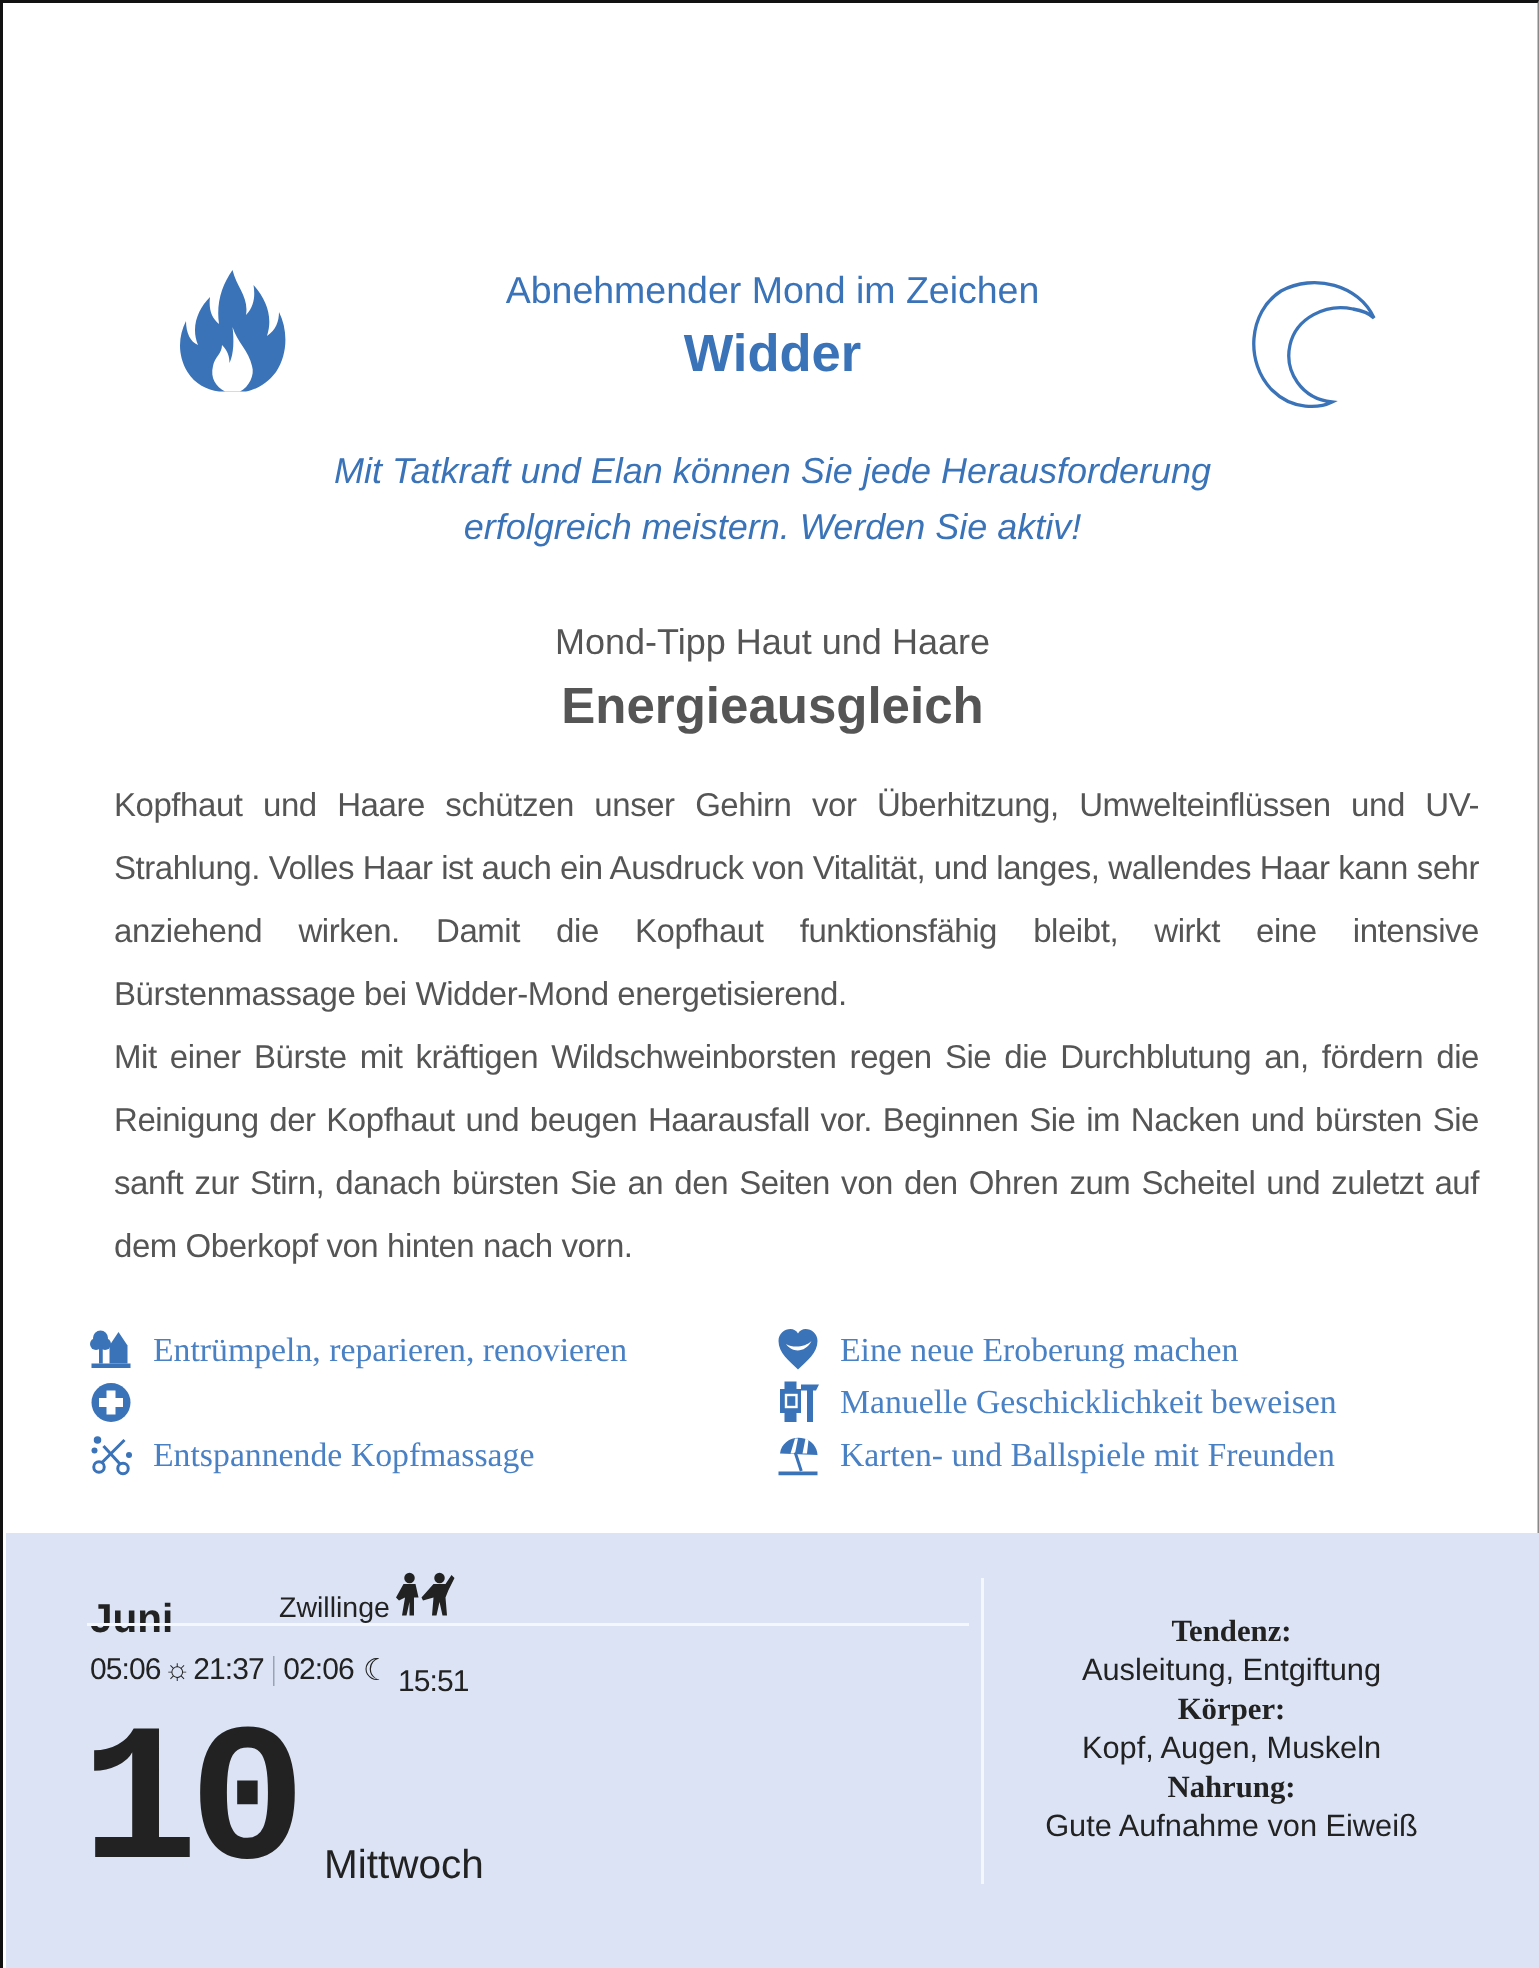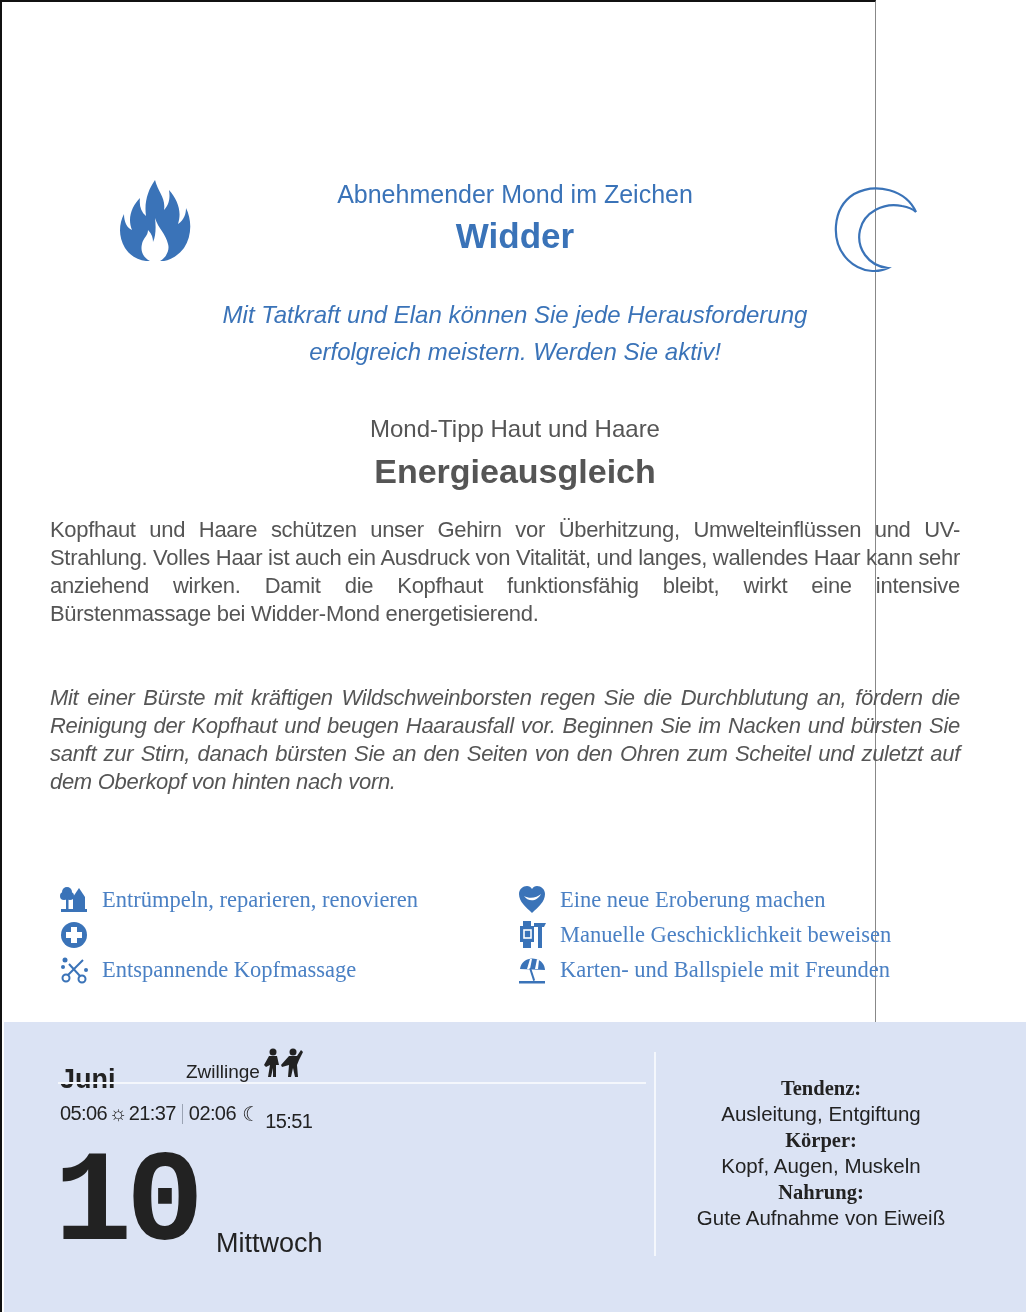--- a/index.html
+++ b/index.html
@@ -1,45 +1,45 @@
 <!DOCTYPE html>
 <html><head>
   <meta charset="utf-8">
   <style>
     * { box-sizing: border-box; margin: 0; padding: 0; }
     html, body { width: 1026px; height: 1312px; background: #ffffff; overflow: hidden; }
     body { font-family: "Liberation Sans", "DejaVu Sans", sans-serif; position: relative; }
 
     .page {
-      position: absolute; left: 0; top: 0; width: 876px; height: 1312px;
+      position: absolute; left: 0; top: 0; width: 1026px; height: 1312px;
       border-top: 2px solid #111; border-left: 2px solid #111; border-right: 1px solid #888;
       background: #fff;
     }
 
     .icon-fire { position: absolute; left: 116px; top: 176px; width: 74px; height: 84px; }
     .icon-moon { position: absolute; left: 826px; top: 180px; width: 96px; height: 92px; }
 
     .moon-header { position: absolute; left: 0; width: 1026px; text-align: center; color: #3a73b8; }
     .moon-sub { top: 178px; font-size: 25px; }
     .moon-sign { top: 214px; font-size: 35px; font-weight: bold; }
 
     .quote {
       position: absolute; top: 294px; left: 0; width: 1026px; text-align: center;
       color: #3a73b8; font-style: italic; font-size: 24px; line-height: 37px;
     }
 
     .tipp-sub { position: absolute; top: 413px; left: 0; width: 1026px; text-align: center; color: #555; font-size: 24px; }
     .tipp-title { position: absolute; top: 450px; left: 0; width: 1026px; text-align: center; color: #555; font-size: 34px; font-weight: bold; }
 
     .body-text {
-      position: absolute; left: 48px; width: 910px; color: #555; font-size: 22px; line-height: 28px;
+      position: absolute; left: 74px; width: 910px; color: #555; font-size: 22px; line-height: 42px;
       text-align: justify;
     }
     .p1 { top: 514px; letter-spacing: -0.3px; }
-    .p2 { top: 682px; letter-spacing: -0.3px; font-style: italic; }
+    .p2 { top: 682px; letter-spacing: -0.3px; }
 
     .activities { position: absolute; top: 880px; left: 56px; width: 920px; }
     .act-col { position: absolute; top: 0; }
     .act-col.left { left: 0; }
     .act-col.right { left: 458px; }
     .act-item { height: 35px; display: flex; align-items: center; color: #4a80c4; font-size: 22.5px; white-space: nowrap; font-family: Liberation Serif, serif; }
     .act-icon { width: 32px; height: 30px; margin-right: 12px; display: flex; align-items: center; justify-content: center; }
     .act-icon svg { width: 30px; height: 30px; }
 
     .footer {

